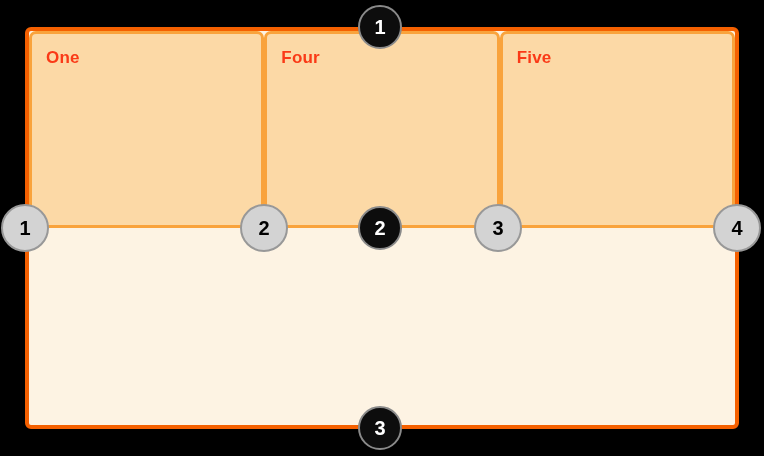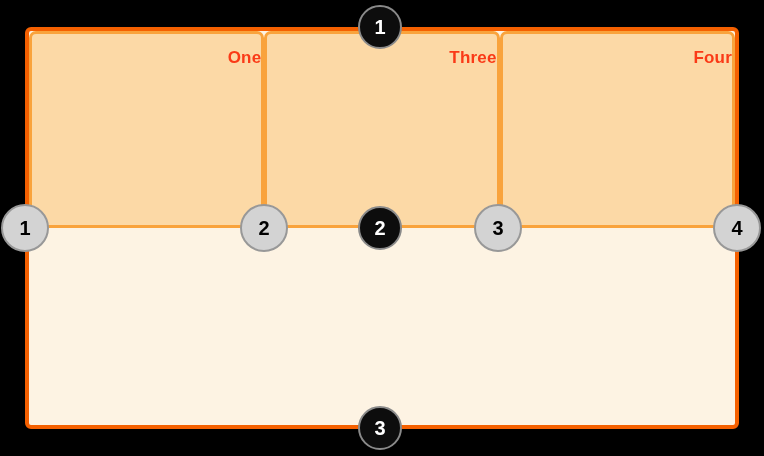--- a/index.html
+++ b/index.html
@@ -31,21 +31,20 @@
     display: grid;
     grid-template-columns: repeat(3, 1fr);
     grid-template-rows: repeat(2, 1fr);
   }
   .cell {
     box-sizing: border-box;
     border: 3px solid var(--cell-border, #f9a33c);
     background: var(--cell-background, #fcd9a6);
     border-radius: 7px;
     padding: 14px 0 0 14px;
-    text-align: right;
   }
   .cell.empty {
     border: none;
     background: transparent;
   }
   .cell-label {
     color: var(--cell-label, #fa3a17);
     font-size: 17px;
     font-weight: bold;
     letter-spacing: 0.2px;
@@ -89,24 +88,24 @@
 </head>
 <body>
 
 <div class="stage">
 
   <div class="grid-container">
     <div class="cell">
       <span class="cell-label">One</span>
     </div>
     <div class="cell">
-      <span class="cell-label">Three</span>
+      <span class="cell-label">Four</span>
     </div>
     <div class="cell">
-      <span class="cell-label">Four</span>
+      <span class="cell-label">Five</span>
     </div>
     <div class="cell empty">
       <span class="cell-label"></span>
     </div>
   </div>
 
   <div class="marker row-marker r1">
     <span>1</span>
   </div>
   <div class="marker row-marker r2">

